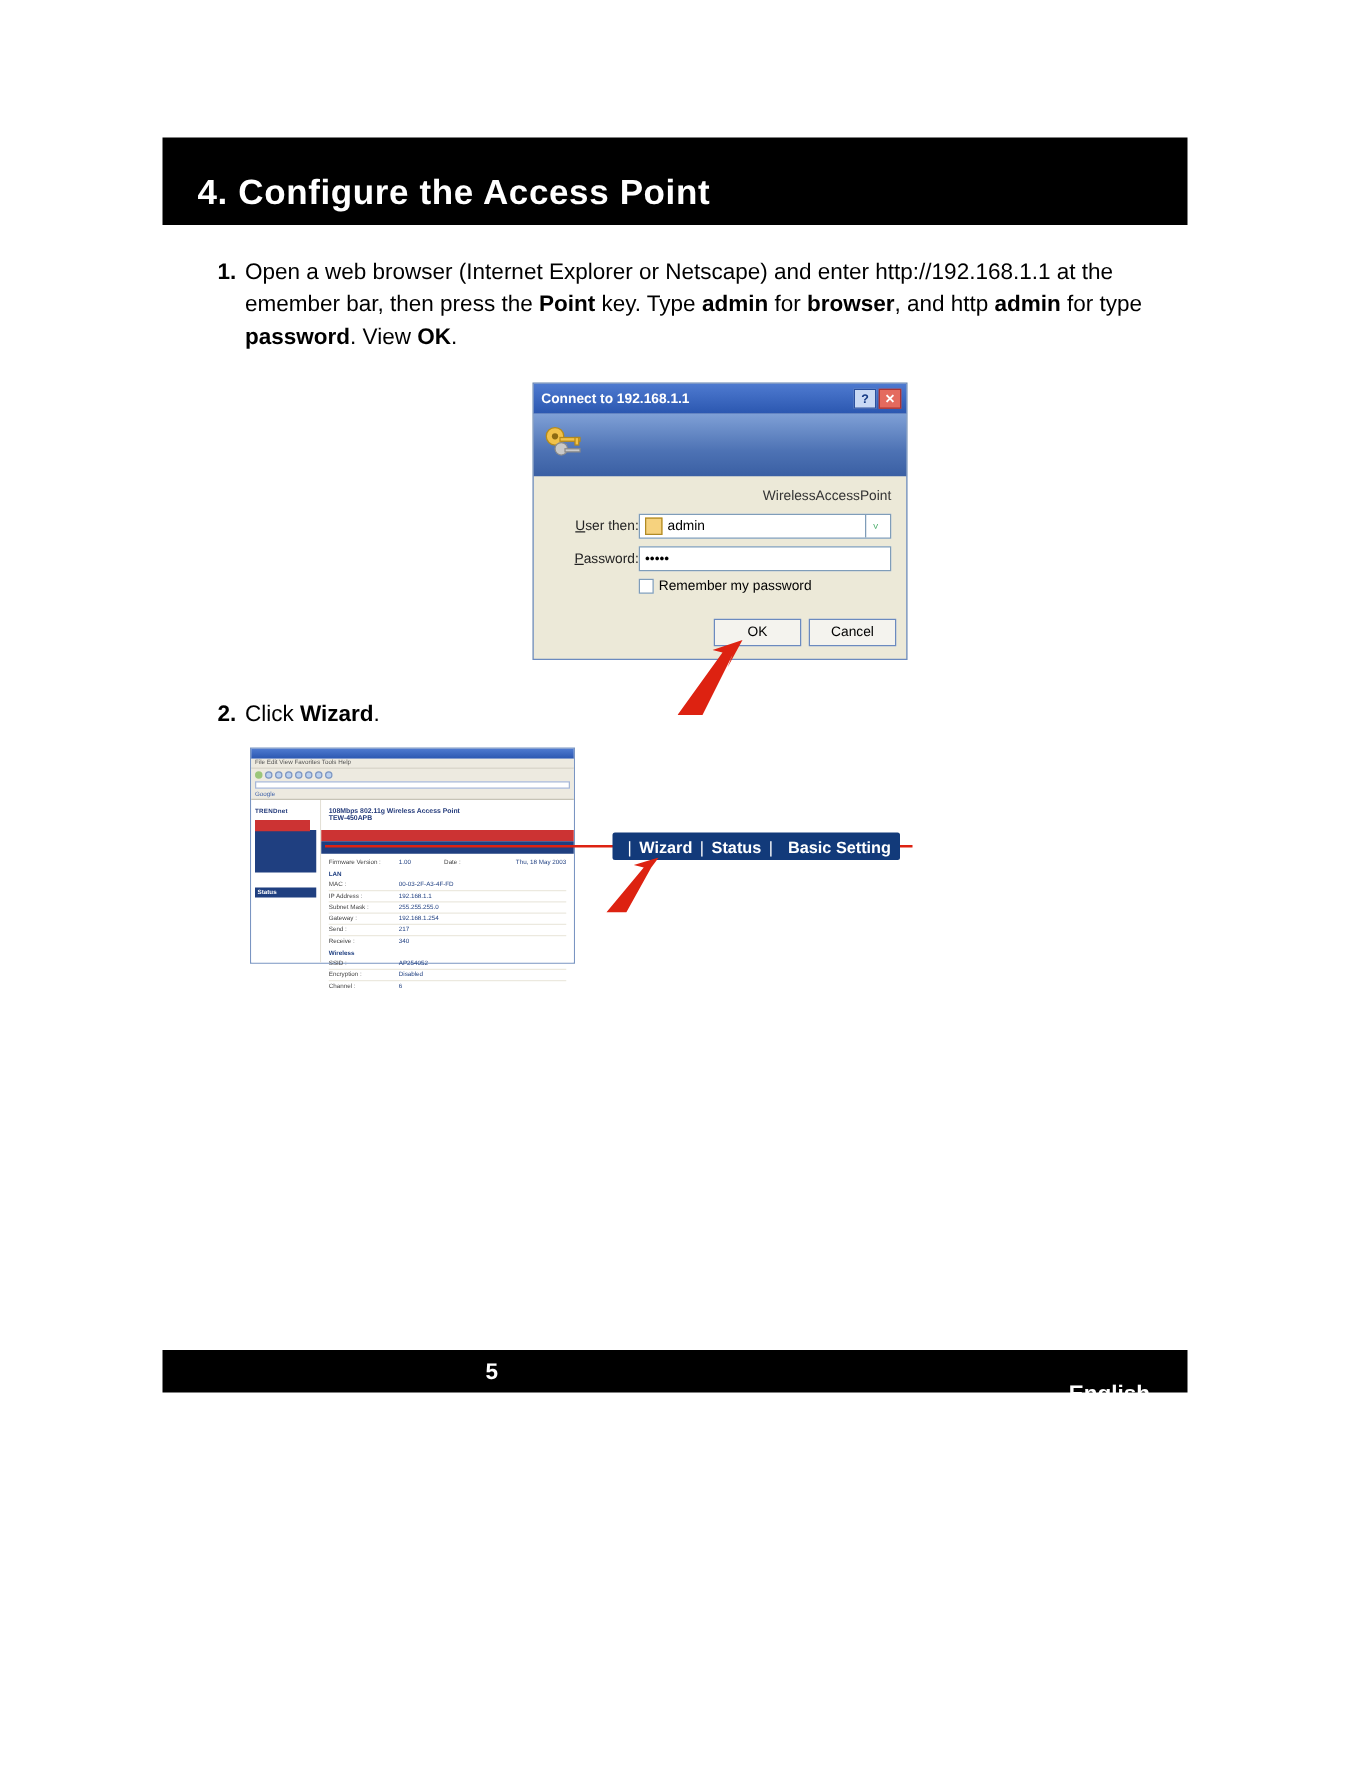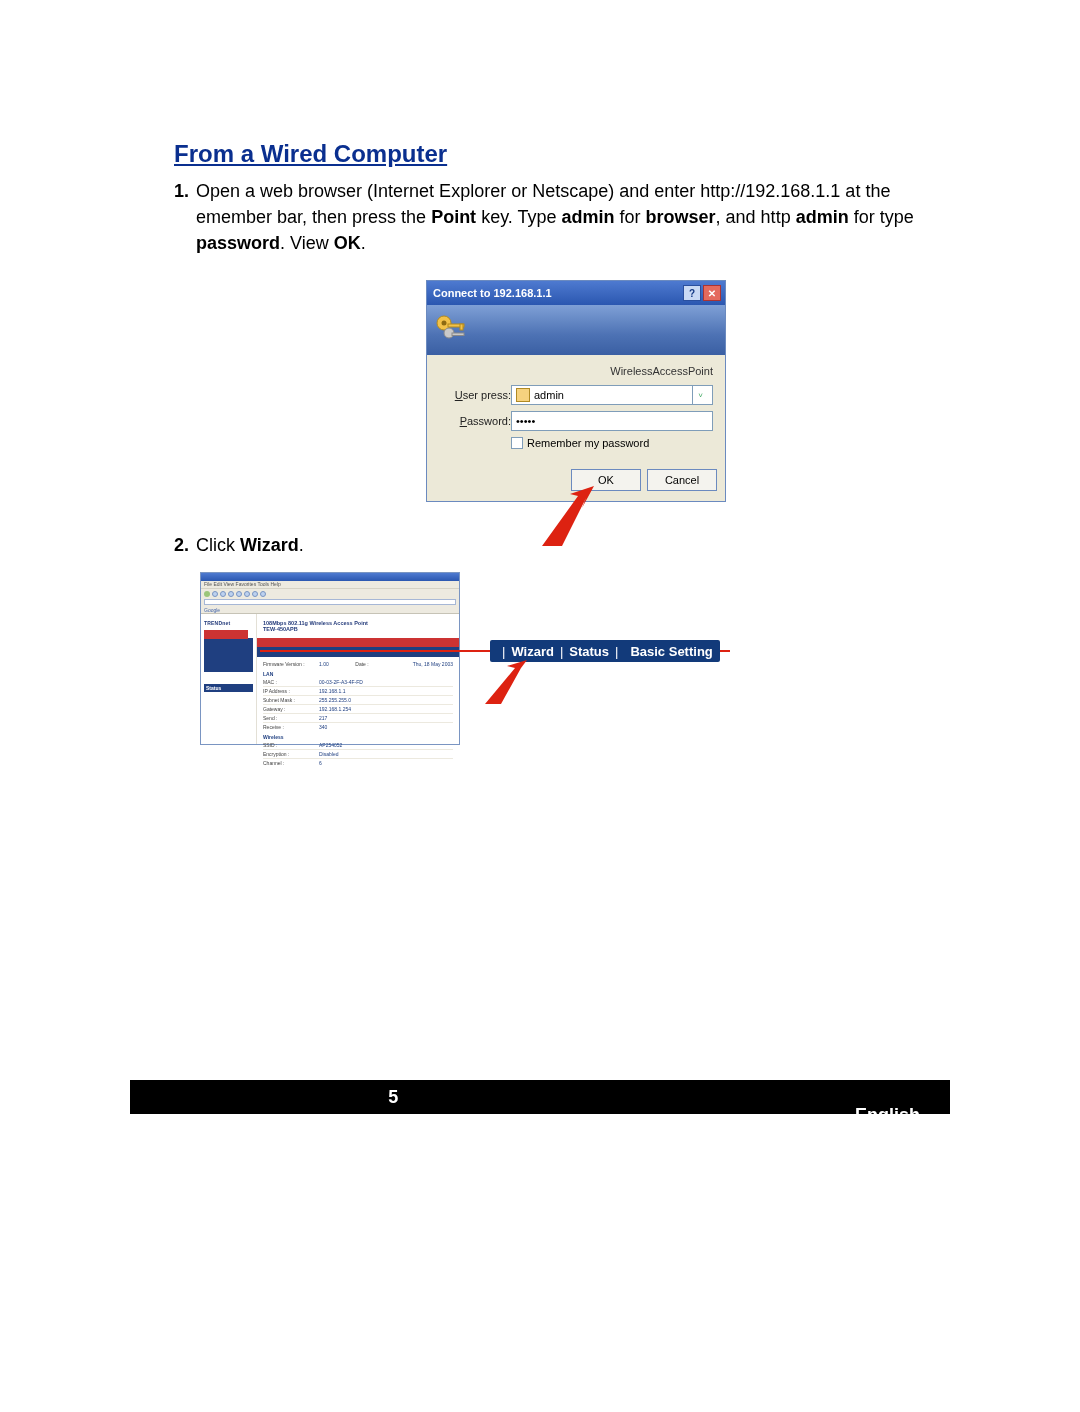--- a/index.html
+++ b/index.html
@@ -221,23 +221,25 @@
     font-size: 18px;
     padding: 0 30px;
   }
   .footer-bar .pnum { margin: 0 auto; }
   .footer-bar .lang { margin-left: auto; margin-top: 36px; }
 </style>
 </head>
 <body>
 
 <div class="page-frame">
+  <div class="section-header">
+    <span>4. Configure the Access Point</span>
+  </div>
 
   <div class="content">
-    <div class="subheading">From a Wired Computer</div>
 
     <div class="step">
       <span class="step-num">1.</span>
       <span class="step-text">
         <span>Open a web browser (Internet Explorer or Netscape) and enter http://192.168.1.1 at the emember bar, then press the </span><b>Point</b><span> key.  Type </span><b>admin</b><span> for </span><b>browser</b><span>, and http </span><b>admin</b><span> for type </span><b>password</b><span>.  View </span><b>OK</b><span>.</span>
       </span>
     </div>
 
     <div class="dialog-wrap">
       <div class="dialog">
@@ -254,21 +256,21 @@
             <rect x="15" y="13" width="16" height="3" fill="#f2c24a" stroke="#b48a1c"></rect>
             <rect x="27" y="13" width="3" height="6" fill="#f2c24a" stroke="#b48a1c"></rect>
             <circle cx="16" cy="22" r="5" fill="#c9c9c9" stroke="#8a8a8a"></circle>
             <rect x="19" y="22" width="12" height="2.5" fill="#c9c9c9" stroke="#8a8a8a"></rect>
           </svg>
         </div>
         <div class="dlg-body">
           <div class="dlg-realm">WirelessAccessPoint</div>
 
           <div class="dlg-row">
-            <span class="lbl"><span class="ul">U</span><span>ser press:</span></span>
+            <span class="lbl"><span class="ul">U</span><span>ser then:</span></span>
             <div class="dlg-field">
               <span class="uicon"></span>
               <span>admin</span>
               <span class="dd">˅</span>
             </div>
           </div>
 
           <div class="dlg-row">
             <span class="lbl"><span class="ul">P</span><span>assword:</span></span>
             <div class="dlg-field">

